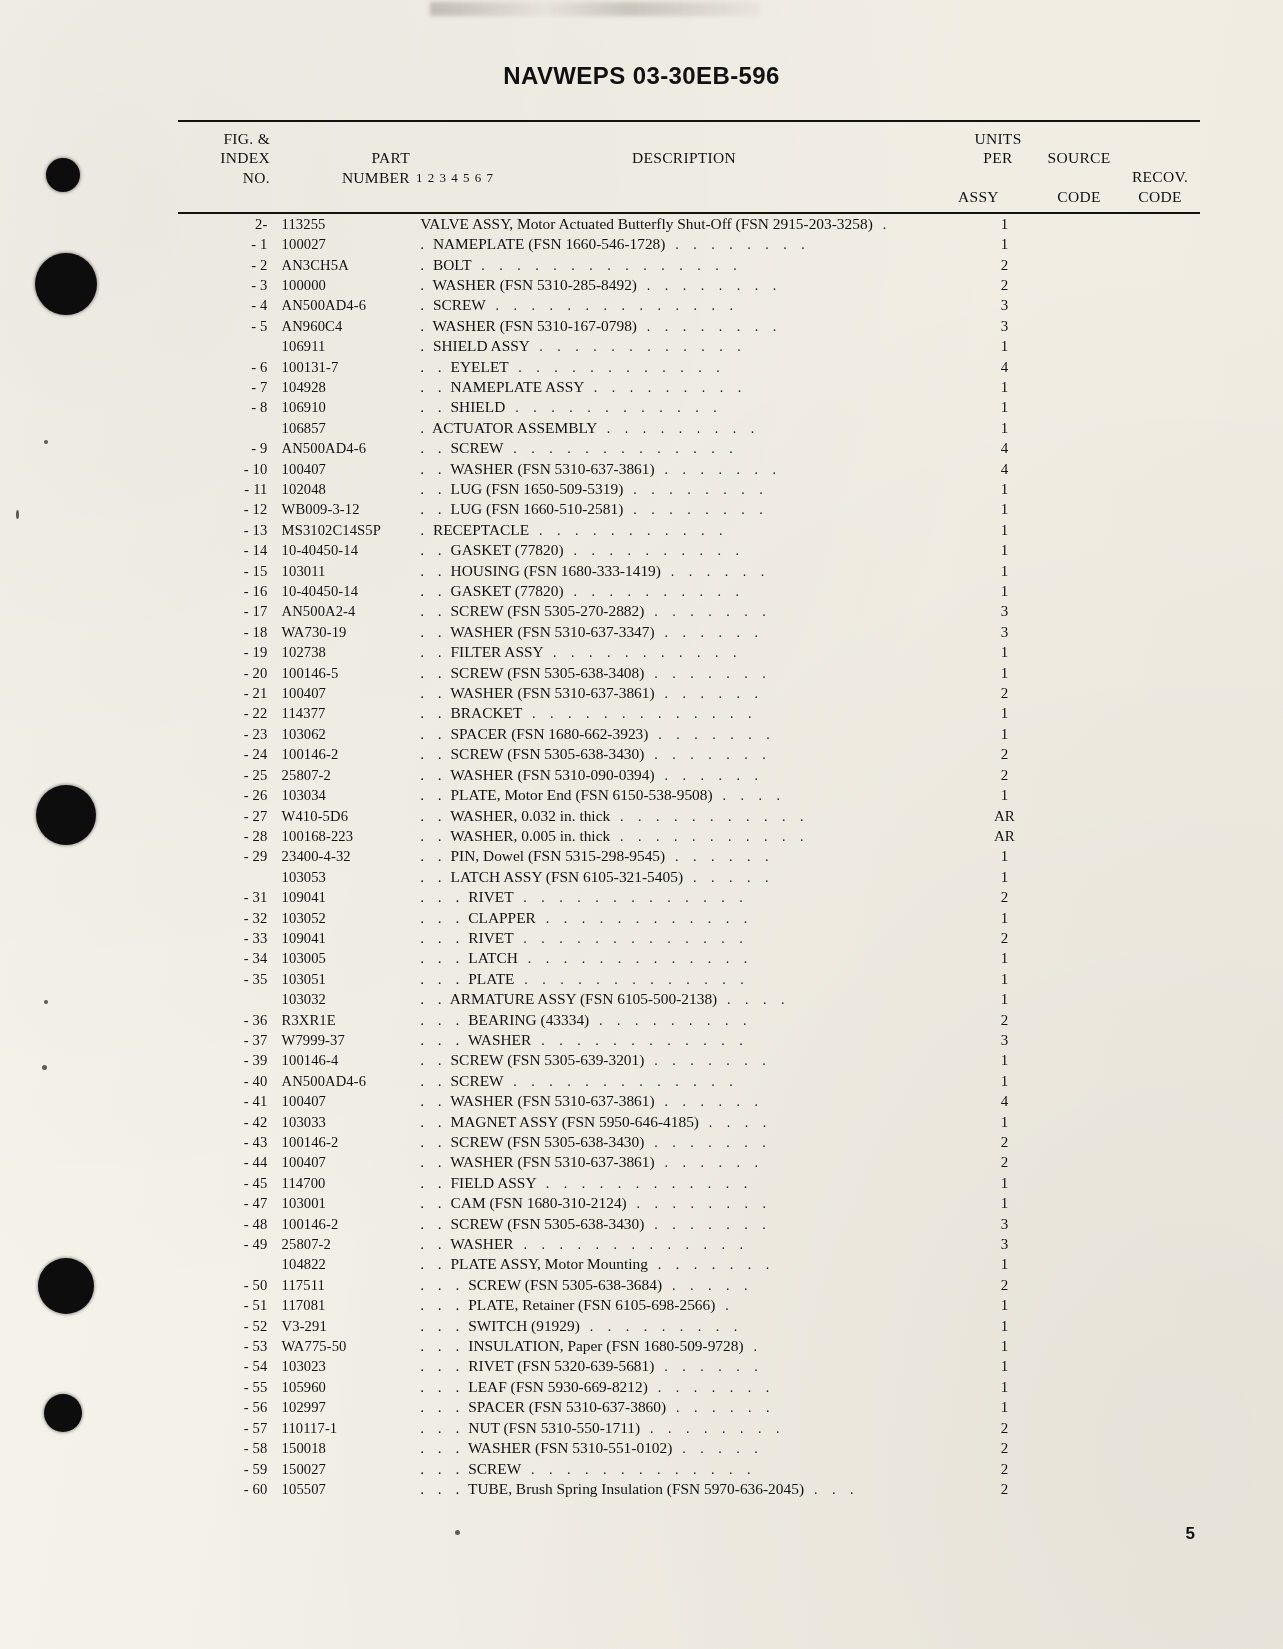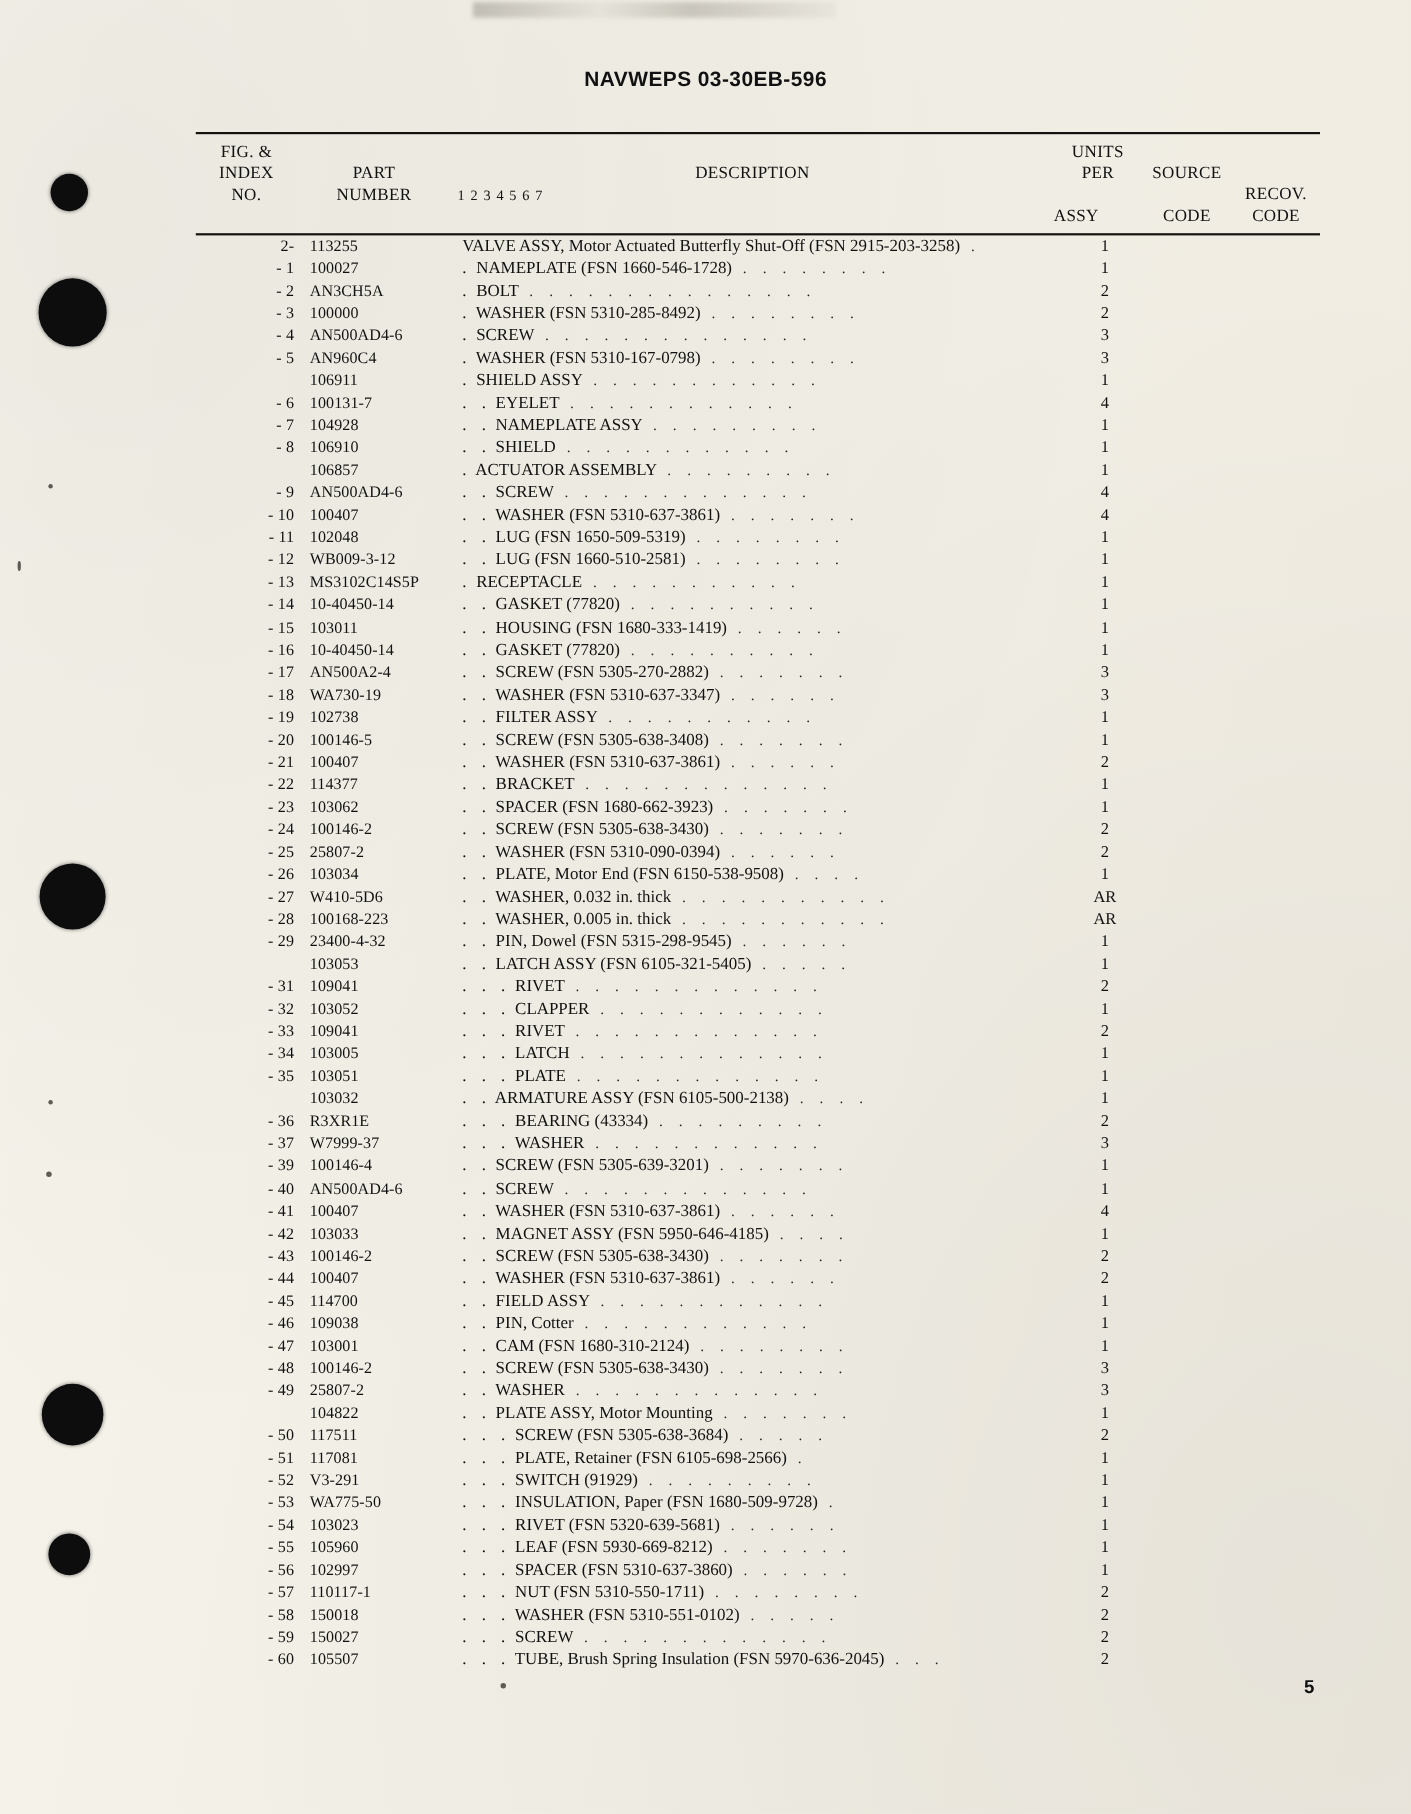--- a/index.html
+++ b/index.html
@@ -55,21 +55,21 @@
   .speck { position: absolute; background: #2b2a26; border-radius: 50%; opacity: .75; }
 
   .header-title {
     position: absolute;
     top: 62px;
     left: 0;
     width: 100%;
     text-align: center;
     font-family: "Liberation Sans", sans-serif;
     font-weight: bold;
-    font-size: 19px;
+    font-size: 24px;
     letter-spacing: 0.4px;
   }
 
   .content {
     position: absolute;
     left: 178px;
     top: 120px;
     width: 1022px;
   }
 
@@ -94,21 +94,21 @@
   }
   .hcol {
     line-height: 1.25;
   }
   .hcol.fig    { width: 92px; }
   .hcol.part   { width: 140px; }
   .hcol.desc   { width: 548px; }
   .hcol.units  { width: 242px; }
 
   .hcenter { text-align: center; }
-  .hleft { text-align: center; }
+  .hleft { text-align: right; }
 
   .lvl-nums {
     font-size: 13px;
     letter-spacing: 1px;
     margin-top: 2px;
   }
 
   tbody td {
     padding: 0;
     vertical-align: baseline;
@@ -611,28 +611,20 @@
           </tr>
           <tr>
             <td class="c-fig">- 45</td>
             <td class="c-part">114700</td>
             <td class="c-desc"><span class="indent">. .</span> <span class="dtext">FIELD ASSY</span> <span class="dots">. . . . . . . . . . . .</span></td>
             <td class="c-units">1</td>
             <td class="c-source">&nbsp;</td>
             <td class="c-recov">&nbsp;</td>
           </tr>
           <tr>
-            <td class="c-fig">- 46</td>
-            <td class="c-part">109038</td>
-            <td class="c-desc"><span class="indent">. .</span> <span class="dtext">PIN, Cotter</span> <span class="dots">. . . . . . . . . . . .</span></td>
-            <td class="c-units">1</td>
-            <td class="c-source">&nbsp;</td>
-            <td class="c-recov">&nbsp;</td>
-          </tr>
-          <tr>
             <td class="c-fig">- 47</td>
             <td class="c-part">103001</td>
             <td class="c-desc"><span class="indent">. .</span> <span class="dtext">CAM  (FSN 1680-310-2124)</span> <span class="dots">. . . . . . . .</span></td>
             <td class="c-units">1</td>
             <td class="c-source">&nbsp;</td>
             <td class="c-recov">&nbsp;</td>
           </tr>
           <tr>
             <td class="c-fig">- 48</td>
             <td class="c-part">100146-2</td>

